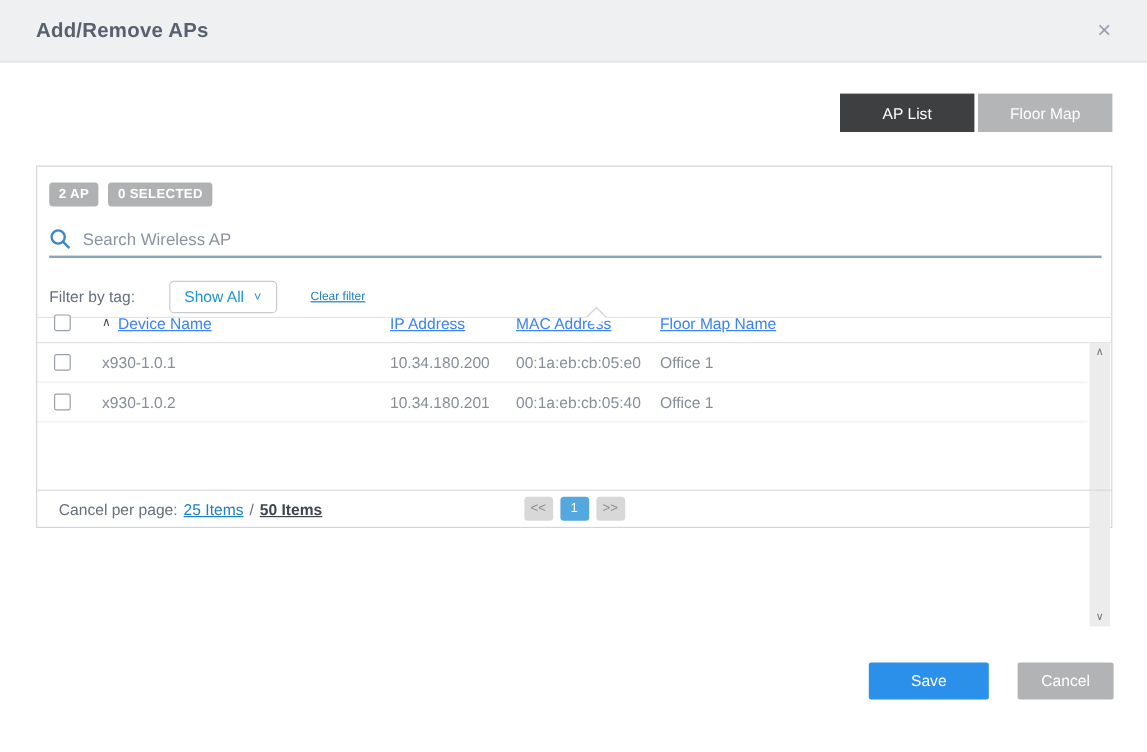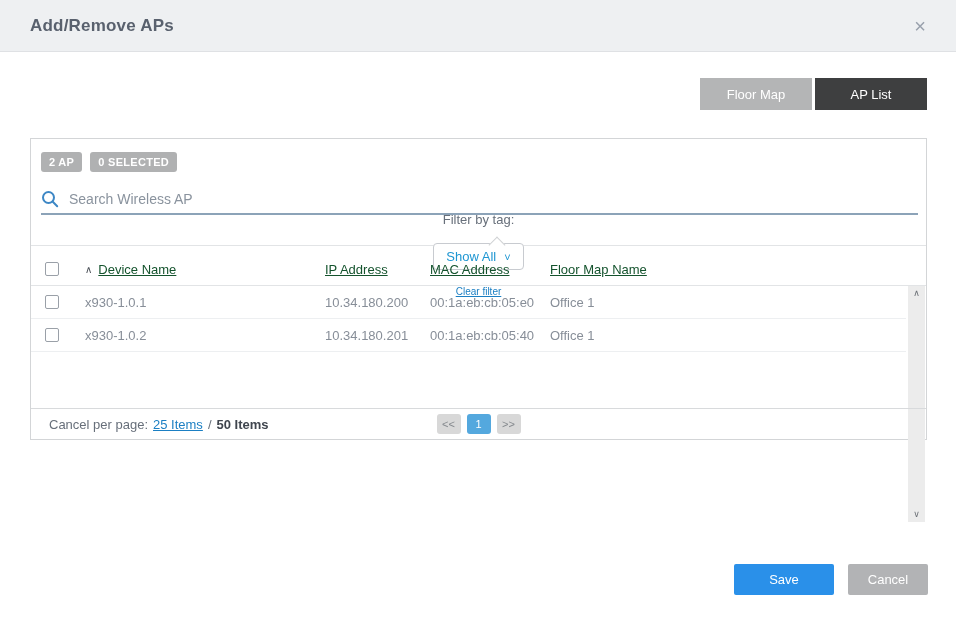--- a/index.html
+++ b/index.html
@@ -39,86 +39,86 @@
 
   .search-row { position: absolute; left: 10px; top: 46px; width: 877px; height: 30px;
     border-bottom: 2px solid #8ca3b8; display: flex; align-items: center; gap: 10px; }
   .search-icon { width: 18px; height: 18px; flex: 0 0 auto; }
   .search-input {
     border: none; outline: none; flex: 1; font-size: 14px; color: #444;
     font-family: "Liberation Sans", sans-serif; background: transparent;
   }
   .search-input::placeholder { color: #8a939e; }
 
-  .filter-row { position: absolute; left: 0; top: 73px; width: 895px; height: 34px;
-    border-bottom: 1px solid #e2e4e6; display: flex; align-items: center; padding: 0 10px; gap: 16px; flex-direction: column; }
+  .filter-row { position: absolute; left: 0; top: 92px; width: 895px; height: 34px;
+    border-bottom: 1px solid #e2e4e6; display: flex; align-items: center; padding: 0 10px; gap: 28px; }
   .filter-label { font-size: 13px; color: #676f7a; }
   .filter-dropdown {
     border: 1px solid #c8cbd0; border-radius: 4px; background: #ffffff; cursor: pointer;
     color: #1e96d2; font-size: 13px; padding: 5px 12px; display: flex; gap: 8px; align-items: center;
     font-family: "Liberation Sans", sans-serif;
   }
   .filter-dropdown .caret { font-size: 11px; }
   .clear-filter { font-size: 10px; color: #1b7fc3; text-decoration: underline; cursor: pointer; }
   .notch {
     position: absolute; left: 460px; top: 27px; width: 12px; height: 12px;
     background: #ffffff; border-left: 1px solid #d0d2d4; border-top: 1px solid #d0d2d4;
     transform: rotate(45deg); z-index: 2;
   }
 
   
   .thead { position: absolute; left: 0; top: 114px; width: 895px; height: 33px;
     border-bottom: 1px solid #e2e4e6; display: grid;
     grid-template-columns: 40px 240px 105px 120px 1fr; align-items: center; padding-left: 14px; }
-  .thead .col { font-size: 13px; color: #14532d; text-decoration: underline; cursor: pointer; }
+  .thead .col { font-size: 13px; color: #3b82f6; text-decoration: underline; cursor: pointer; }
   .sort-wrap { display: flex; align-items: center; gap: 6px; }
   .sort-caret { font-size: 10px; color: #4a4f57; text-decoration: none; }
   .cbox { width: 14px; height: 14px; border: 1px solid #9aa0a8; border-radius: 2px; background: #fff; cursor: pointer; }
 
   .tbody { position: absolute; left: 0; top: 147px; width: 875px; }
   .trow { height: 33px; display: grid; grid-template-columns: 40px 240px 105px 120px 1fr;
     align-items: center; padding-left: 14px; border-bottom: 1px solid #edeff1; }
   .trow .cell { font-size: 13px; color: #878e98; }
 
   
   .vscroll { position: absolute; right: 1px; top: 147px; width: 17px; height: 236px;
     background: #ececec; display: flex; flex-direction: column; justify-content: space-between;
     align-items: center; padding: 3px 0; }
   .vscroll .arrow { font-size: 9px; color: #6d7278; line-height: 1; cursor: pointer; }
 
   
   .pfooter { position: absolute; left: 0; bottom: 0; width: 895px; height: 31px;
     border-top: 1px solid #d8dadc; display: flex; align-items: center; padding: 0 18px; }
   .items-info { font-size: 13px; color: #676f7a; display: flex; gap: 5px; align-items: center; }
   .items-link { color: #1b7fc3; text-decoration: underline; cursor: pointer; }
-  .items-total { color: #3f454e; font-weight: bold; }
+  .items-total { color: #3f454e; font-weight: bold; text-decoration: underline; }
   .pagination { position: absolute; left: 50%; transform: translateX(-50%); display: flex; gap: 6px; }
   .pg-btn { min-width: 24px; height: 20px; border: none; border-radius: 3px; background: #d8d8d8;
     color: #85898e; font-size: 11px; cursor: pointer; font-family: "Liberation Sans", sans-serif;
     display: flex; align-items: center; justify-content: center; padding: 0 4px; }
   .pg-btn.current { background: #54a8de; color: #ffffff; }
 
   
-  .actions { position: absolute; right: 28px; top: 564px; display: flex; gap: 14px; }
+  .actions { position: absolute; right: 28px; top: 552px; display: flex; gap: 24px; }
   .btn { height: 31px; border: none; border-radius: 2px; color: #ffffff; font-size: 13px;
     cursor: pointer; font-family: "Liberation Sans", sans-serif; }
   .btn-save { width: 100px; background: #2a90e9; }
   .btn-cancel { width: 80px; background: #b2b3b5; }
 </style>
 </head>
 <body>
 
 <div class="titlebar">
   <h1>Add/Remove APs</h1>
   <span class="close-btn">×</span>
 </div>
 
 <div class="tabs">
+  <button class="tab active">AP List</button>
   <button class="tab inactive">Floor Map</button>
-  <button class="tab active">AP List</button>
 </div>
 
 <div class="panel">
 
   <div class="badges">
     <span class="badge">2 AP</span>
     <span class="badge">0 SELECTED</span>
   </div>
 
   <div class="search-row">

